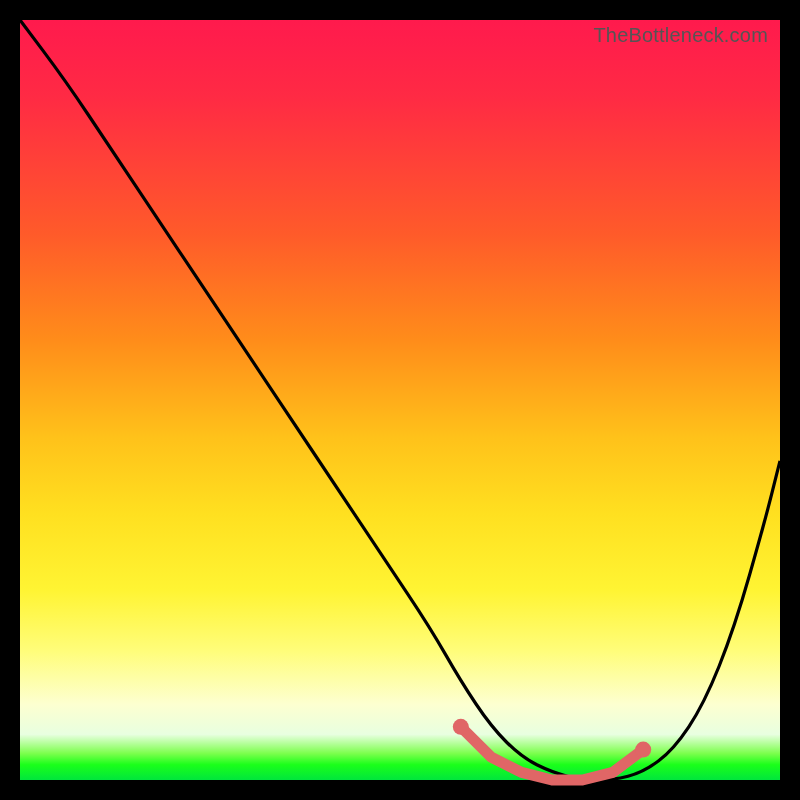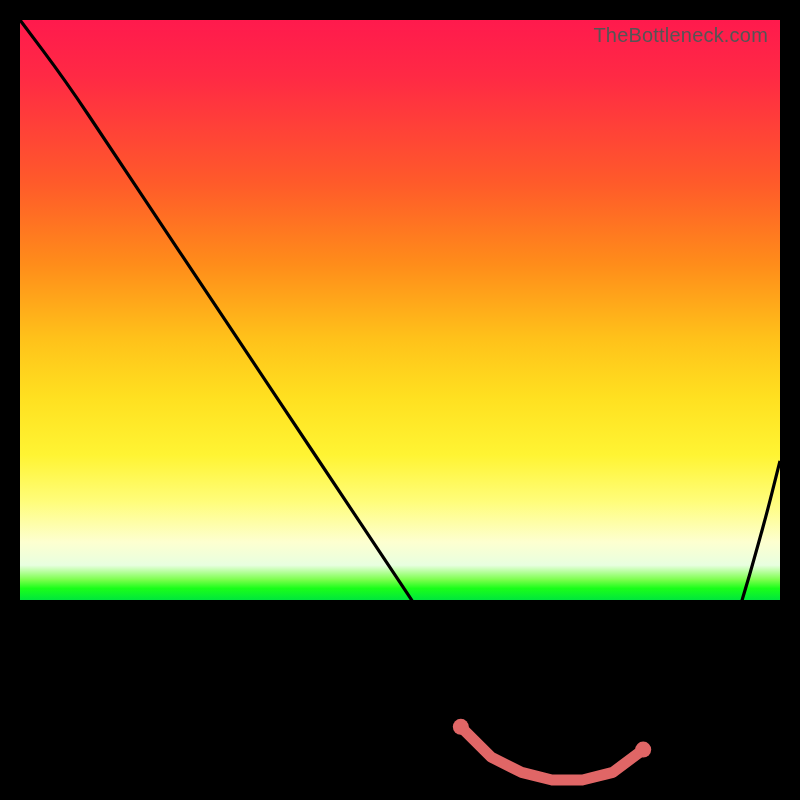--- a/index.html
+++ b/index.html
@@ -15,21 +15,21 @@
     width: 800px;
     height: 800px;
     position: relative;
     background: #000;
   }
   .plot {
     position: absolute;
     left: 20px;
     top: 20px;
     width: 760px;
-    height: 580px;
+    height: 760px;
     
     background: linear-gradient(
       to bottom,
       #ff1a4d 0%,
       #ff2a44 10%,
       #ff5a2a 28%,
       #ff8c1a 42%,
       #ffc21a 55%,
       #ffe020 65%,
       #fff433 75%,

